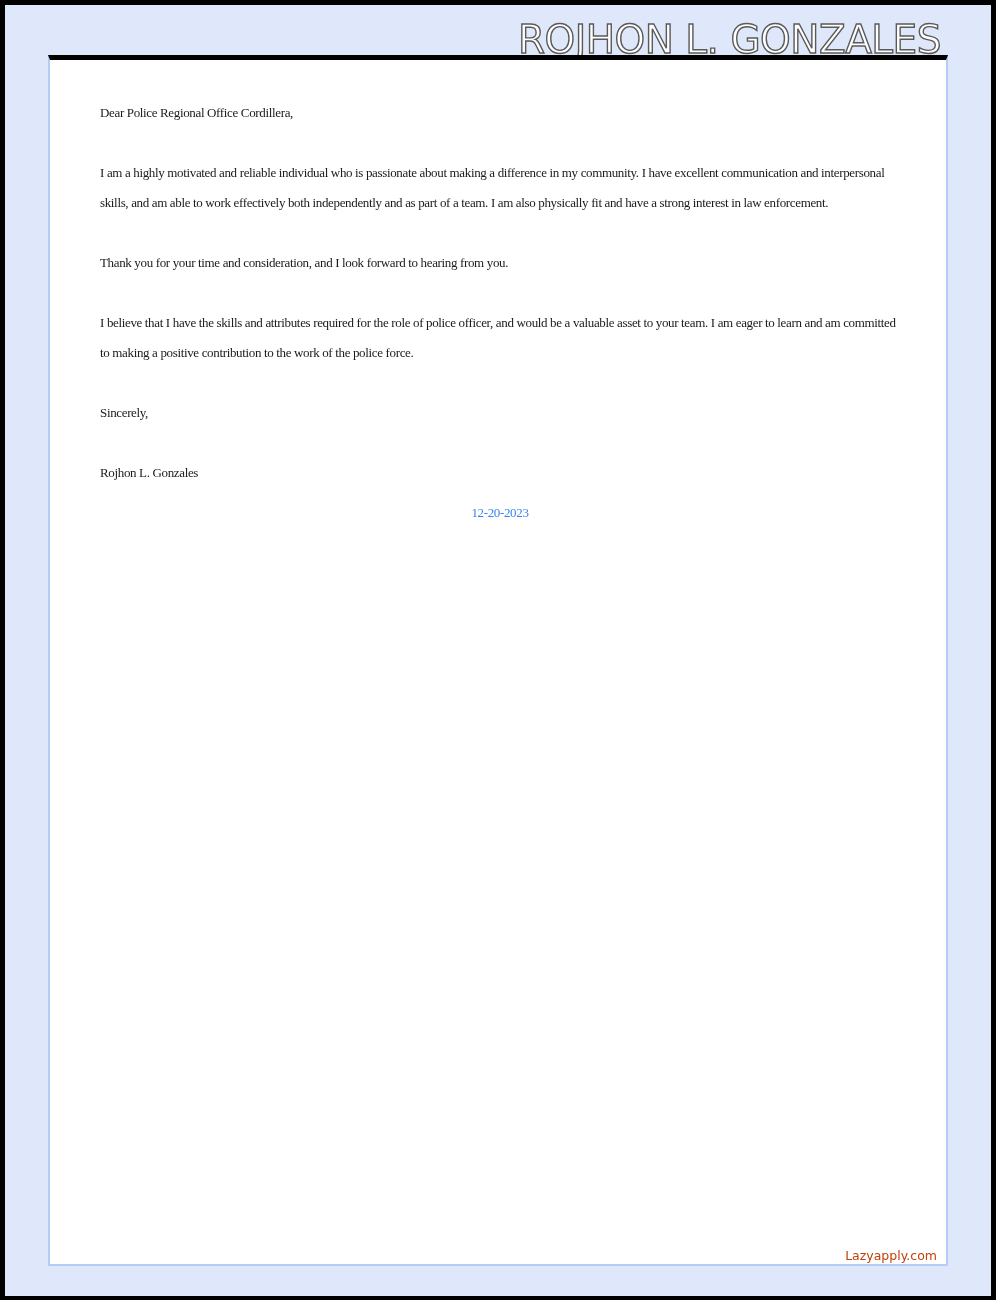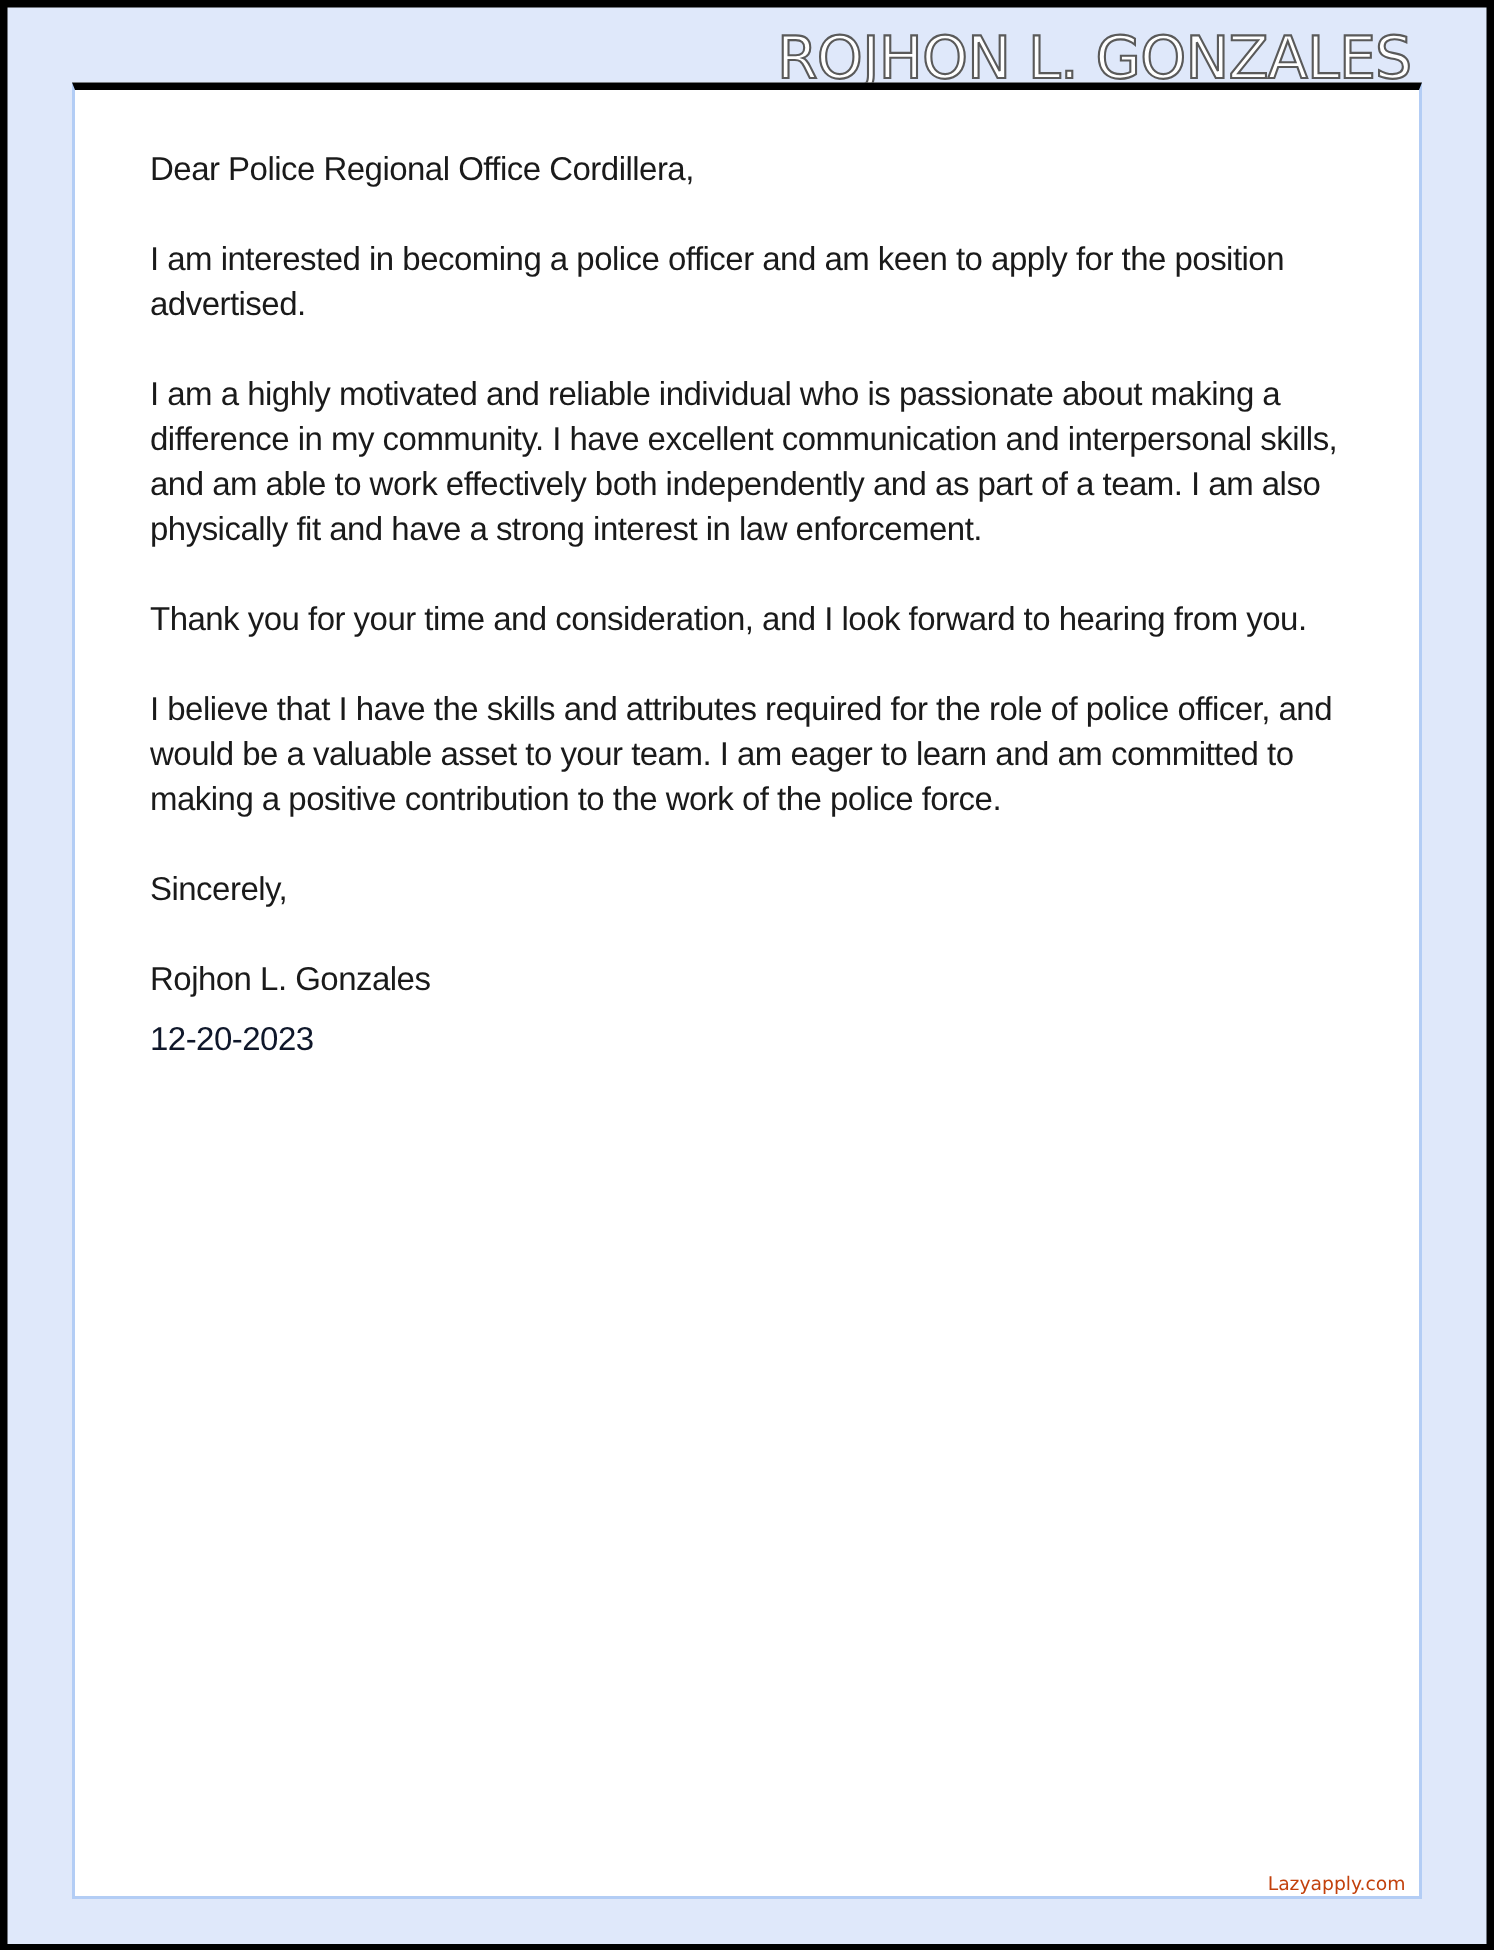--- a/index.html
+++ b/index.html
@@ -46,56 +46,56 @@
     border-right: 2px solid #b3cdf5;
     border-bottom: 2px solid #b3cdf5;
     border-top: 5px solid #000000;
     box-sizing: content-box;
   }
   .letter {
     position: absolute;
     left: 50px;
     top: 38px;
     width: 800px;
-    font-family: Liberation Sans, sans-serif;
-    font-size: 22px;
+    font-family: Liberation Serif, serif;
+    font-size: 13px;
     line-height: 30px;
     color: #1a1a1a;
     letter-spacing: -0.35px;
   }
   .letter p {
     margin: 0 0 30px 0;
   }
   .letter p.sig-name {
     margin-bottom: 10px;
   }
   .letter .date {
-    color: #0f172a;
+    color: #3b82f6;
     margin: 0;
+    text-align: center;
   }
   .footer-brand {
     position: absolute;
     right: 9px;
     bottom: 0px;
     font-family: "DejaVu Sans", sans-serif;
     font-size: 12.5px;
     color: #c2410c;
     line-height: 16px;
   }
 </style>
 </head>
 <body>
 
 <div class="frame">
   <div class="name-header">ROJHON L. GONZALES</div>
 
   <div class="page">
     <div class="letter">
       <p>Dear Police Regional Office Cordillera,</p>
-      <p>I am interested in becoming a police officer and am keen to apply for the position advertised.</p>
       <p>I am a highly motivated and reliable individual who is passionate about making a difference in my community. I have excellent communication and interpersonal skills, and am able to work effectively both independently and as part of a team. I am also physically fit and have a strong interest in law enforcement.</p>
       <p>Thank you for your time and consideration, and I look forward to hearing from you.</p>
       <p>I believe that I have the skills and attributes required for the role of police officer, and would be a valuable asset to your team. I am eager to learn and am committed to making a positive contribution to the work of the police force.</p>
       <p>Sincerely,</p>
       <p class="sig-name">Rojhon L. Gonzales</p>
       <p class="date">12-20-2023</p>
     </div>
 
     <div class="footer-brand">Lazyapply.com</div>
   </div>

